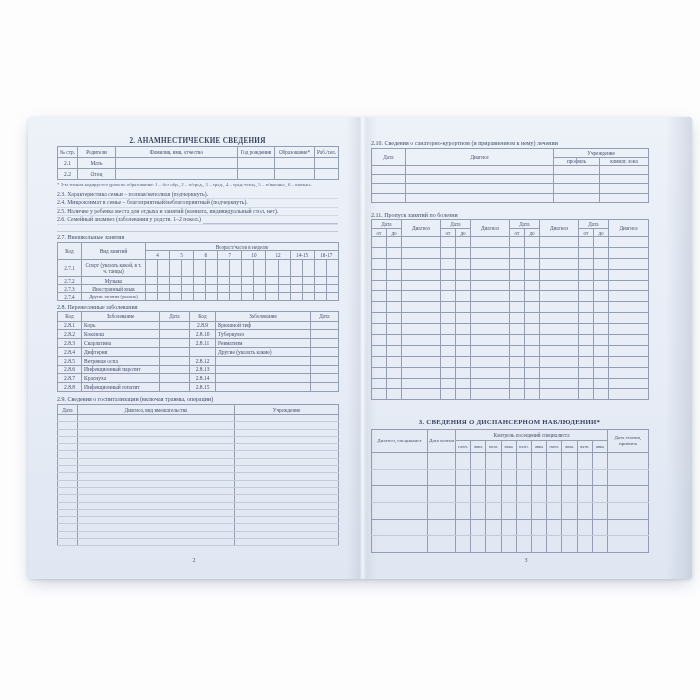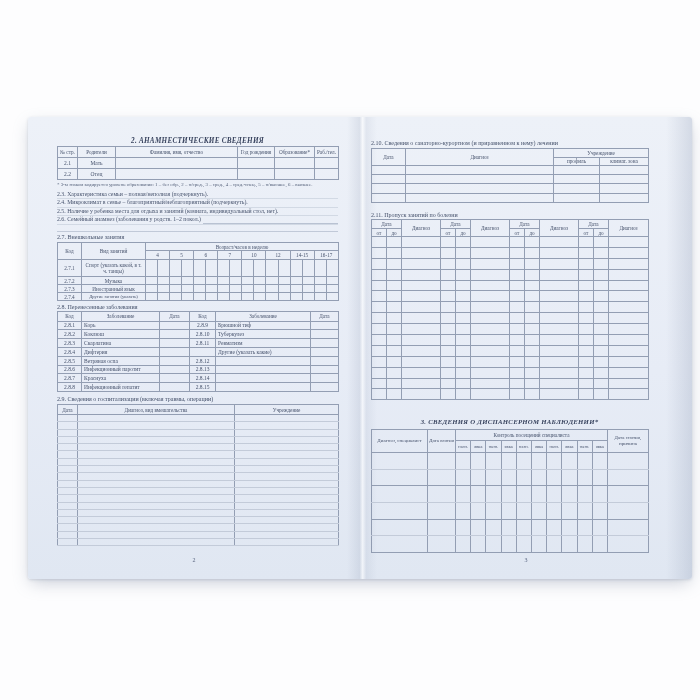--- a/index.html
+++ b/index.html
@@ -25,21 +25,21 @@
   }
   .fold{
     position:absolute;left:319px;top:0;width:30px;height:100%;pointer-events:none;
     background:linear-gradient(90deg,rgba(100,115,145,0) 0%,rgba(100,115,145,.13) 42%,rgba(255,255,255,.55) 52%,rgba(100,115,145,.09) 64%,rgba(100,115,145,0) 100%);
   }
   .blk{position:absolute;}
   .pl{left:29px;width:281px;}
   .pr{left:11px;width:277px;}
   .center-title{
     text-align:center;font-weight:bold;font-size:7.2px;color:#39445f;
-    letter-spacing:.25px;white-space:nowrap;font-style:italic;
+    letter-spacing:.25px;white-space:nowrap;
   }
   .sec-label{font-size:6px;color:#44506a;white-space:nowrap;}
   .item-line{
     font-size:5.8px;line-height:7.4px;color:#47536d;white-space:nowrap;
     border-bottom:0.5px solid rgba(125,140,165,.22);
   }
   .note{font-size:4.9px;color:#55617a;white-space:nowrap;}
   .write-line{border-bottom:1px solid rgba(125,140,165,.38);height:6px;}
   table{border-collapse:collapse;table-layout:fixed;width:100%;}
   td,th{

